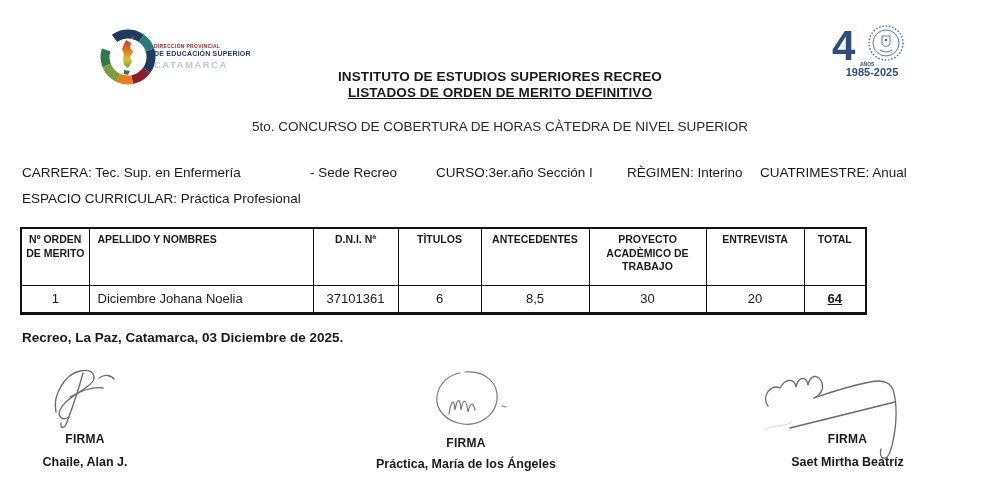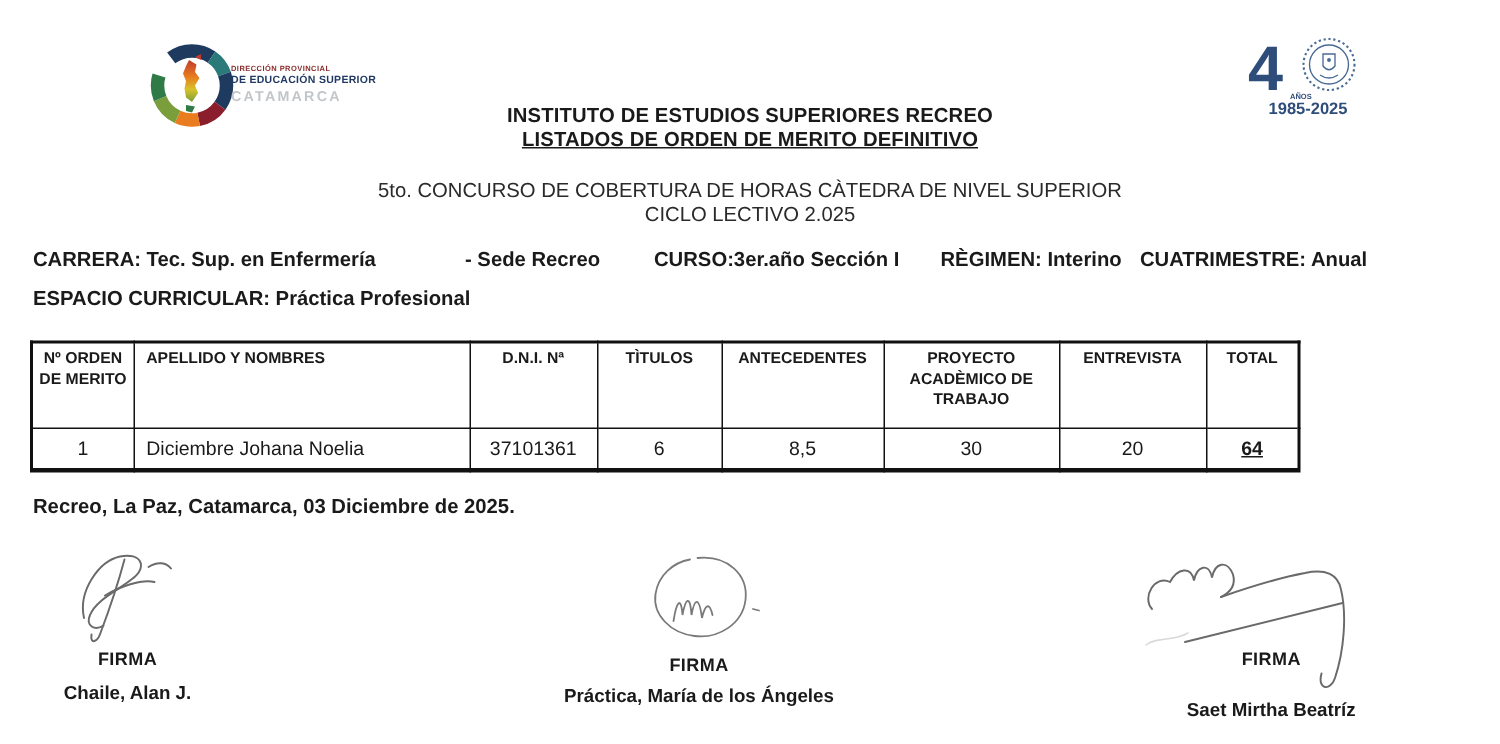--- a/index.html
+++ b/index.html
@@ -6,21 +6,21 @@
   #page{
     position:relative;width:1000px;height:496px;background:#ffffff;
     font-family:"Liberation Sans",sans-serif;color:#1a1a1a;overflow:hidden;
     margin:0 auto;
   }
   .abs{position:absolute;}
   .ctr{left:0;width:1000px;text-align:center;}
   .title{font-weight:bold;font-size:13.5px;letter-spacing:.1px;}
   .underline{text-decoration:underline;}
   .sub{font-size:13.5px;color:#2a2a2a;}
-  .info{font-weight:bold;font-size:13.5px;white-space:nowrap;}
+  .info{font-weight:normal;font-size:13.5px;white-space:nowrap;}
   
   table.merit{
     border-collapse:collapse;table-layout:fixed;
     border:2px solid #111;border-bottom:3px solid #111;
   }
   table.merit th,table.merit td{
     border:1.5px solid #111;overflow:hidden;
   }
   table.merit th{
     font-size:10.5px;font-weight:bold;text-align:center;vertical-align:top;
@@ -86,21 +86,20 @@
       <path d="M50,30 q6,4 12,0" fill="none" stroke="#4a6a96" stroke-width="0.9"></path>
       <circle cx="56" cy="20" r="1.3" fill="#4a6a96"></circle>
       <text x="30" y="46" font-family="Liberation Sans,sans-serif" font-size="5" font-weight="bold" fill="#2f4d7a">AÑOS</text>
       <text x="42" y="56" text-anchor="middle" font-family="Liberation Sans,sans-serif" font-size="11" font-weight="bold" fill="#2f4d7a">1985-2025</text>
     </svg>
   </div>
 
   <div class="abs ctr title underline" style="top:85px;">LISTADOS DE ORDEN DE MERITO DEFINITIVO</div>
   <div class="abs ctr title" style="top:69px;">INSTITUTO DE ESTUDIOS SUPERIORES RECREO</div>
   <div class="abs ctr sub" style="top:119px;">5to. CONCURSO DE COBERTURA DE HORAS CÀTEDRA DE NIVEL SUPERIOR</div>
-  <div class="abs ctr sub" style="top:135px;">CICLO LECTIVO 2.025</div>
 
   <div class="abs info" style="left:22px;top:165px;">CARRERA: Tec. Sup. en Enfermería</div>
   <div class="abs info" style="left:310px;top:165px;">- Sede Recreo</div>
   <div class="abs info" style="left:436px;top:165px;">CURSO:3er.año Sección I</div>
   <div class="abs info" style="left:627px;top:165px;">RÈGIMEN: Interino</div>
   <div class="abs info" style="left:760px;top:165px;">CUATRIMESTRE: Anual</div>
   <div class="abs info" style="left:22px;top:191px;">ESPACIO CURRICULAR: Práctica Profesional</div>
 
   <table class="merit abs" style="left:20px;top:227px;width:845px;">
     <colgroup>
@@ -167,16 +166,16 @@
   <svg class="abs" style="left:762px;top:364px;" width="195" height="102" viewBox="0 0 195 102">
     <g fill="none" stroke="#6a6a6a" stroke-width="1.3" stroke-linecap="round">
       <path d="M6,42 C-1,34 8,19 18,24 C23,15 32,13 34,23 C36,13 44,11 46,21 C48,11 56,9 60,19 C62,26 58,31 52,34"></path>
       <path d="M52,34 C72,27 92,21 108,18 C122,15 130,19 132,29 C136,46 134,70 128,88 C125,97 116,96 119,85"></path>
       <path d="M28,64 L133,38"></path>
       <path d="M2,66 C10,60 20,64 30,58" stroke="#c0c0c0" stroke-width="1" opacity="0.6"></path>
     </g>
   </svg>
   <div class="sigblock" style="left:760px;top:432px;width:175px;">
     <div class="firma">FIRMA</div>
-    <div class="signame" style="margin-top:20px;">Saet Mirtha Beatríz</div>
+    <div class="signame" style="margin-top:9px;">Saet Mirtha Beatríz</div>
   </div>
 
 </div>
 
 </body></html>

